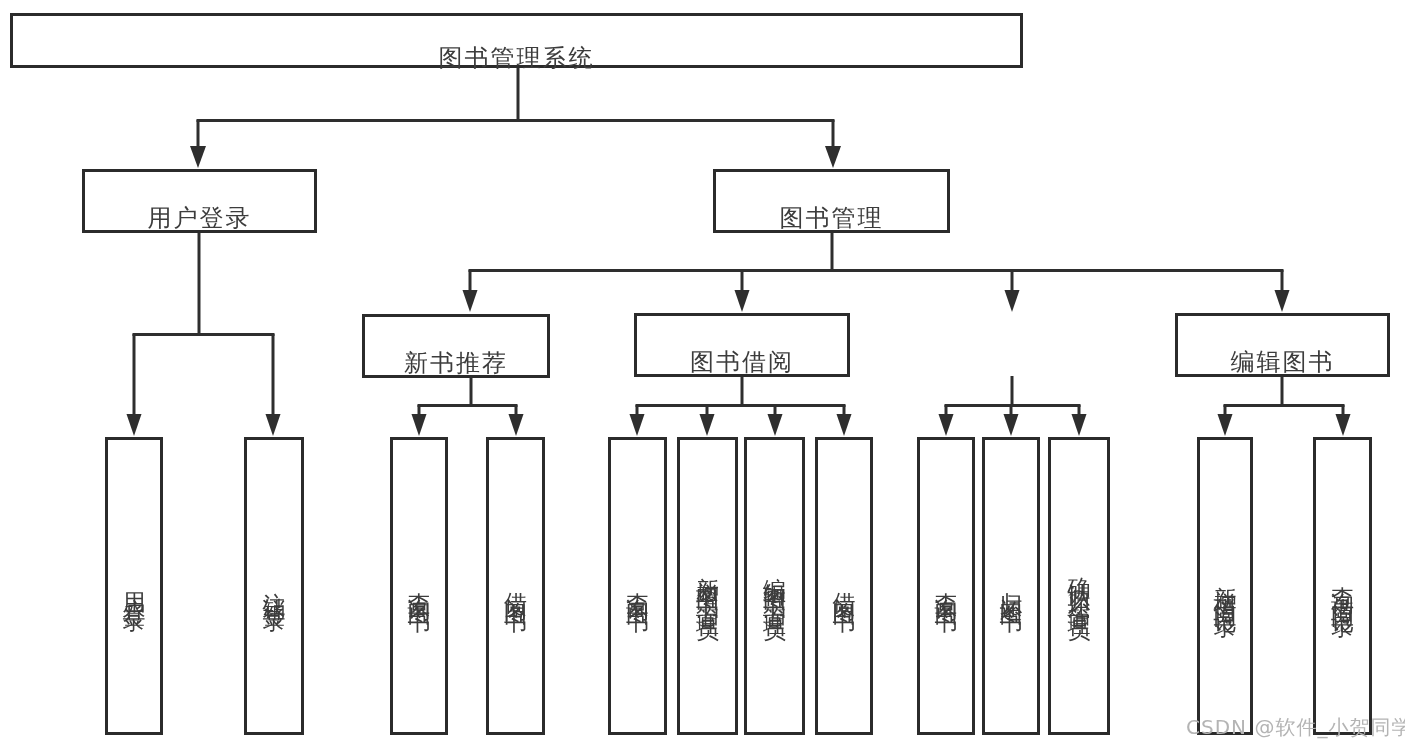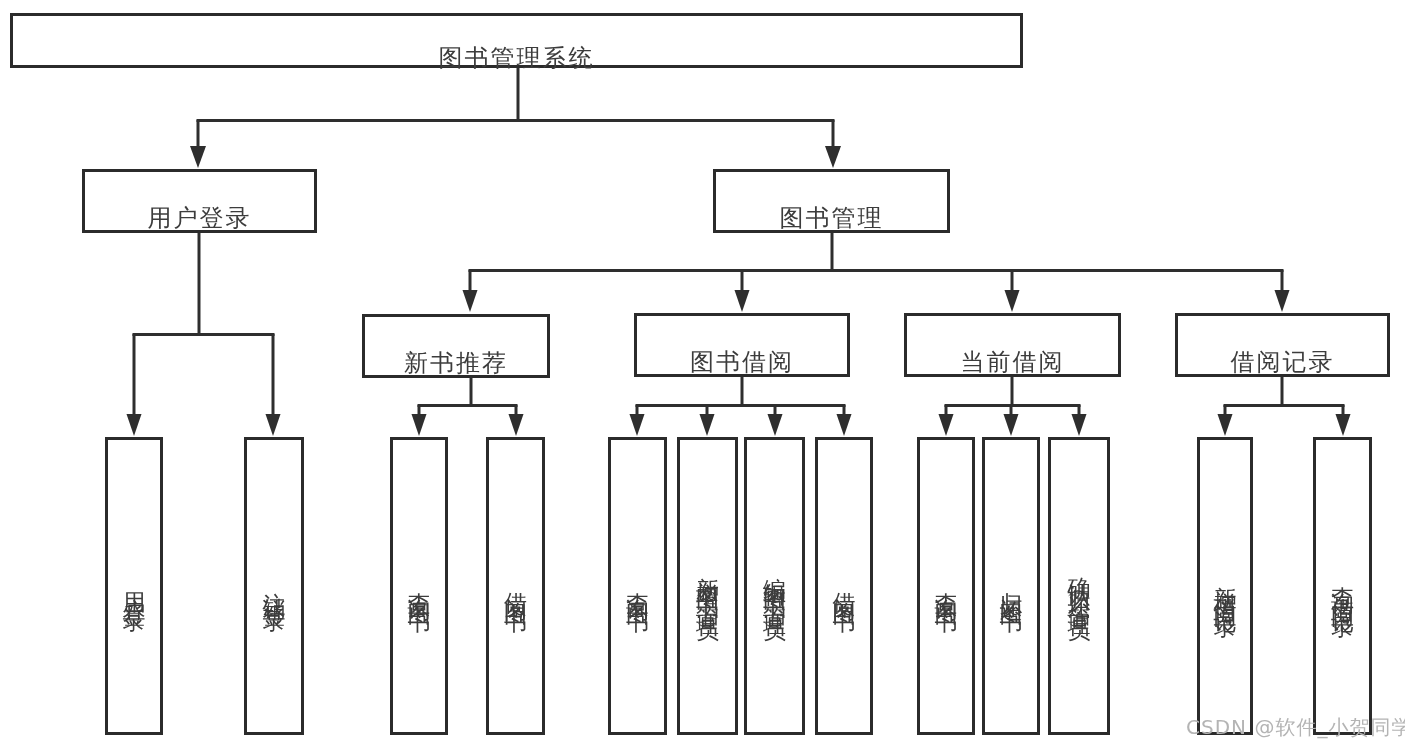--- a/index.html
+++ b/index.html
@@ -128,25 +128,22 @@
   <div class="node h" style="left:713px; top:169px; width:237px; height:64px;">
     <span class="label">图书管理</span>
   </div>
 
   <div class="node h" style="left:362px; top:314px; width:188px; height:64px;">
     <span class="label">新书推荐</span>
   </div>
   <div class="node h" style="left:634px; top:313px; width:216px; height:64px;font-family:Liberation Mono, monospace;">
     <span class="label">图书借阅</span>
   </div>
-  <div class="node h" style="left:904px; top:313px; width:217px; height:64px;">
-    <span class="label">当前借阅</span>
-  </div>
   <div class="node h" style="left:1175px; top:313px; width:215px; height:64px;">
-    <span class="label">借阅记录</span>
+    <span class="label">编辑图书</span>
   </div>
 
   <div class="node v" style="left:105px; top:437px; width:58px; height:298px;">
     <span class="label">用户登录</span>
   </div>
   <div class="node v" style="left:244px; top:437px; width:60px; height:298px;">
     <span class="label">注销登录</span>
   </div>
 
   <div class="node v" style="left:390px; top:437px; width:58px; height:298px;">

